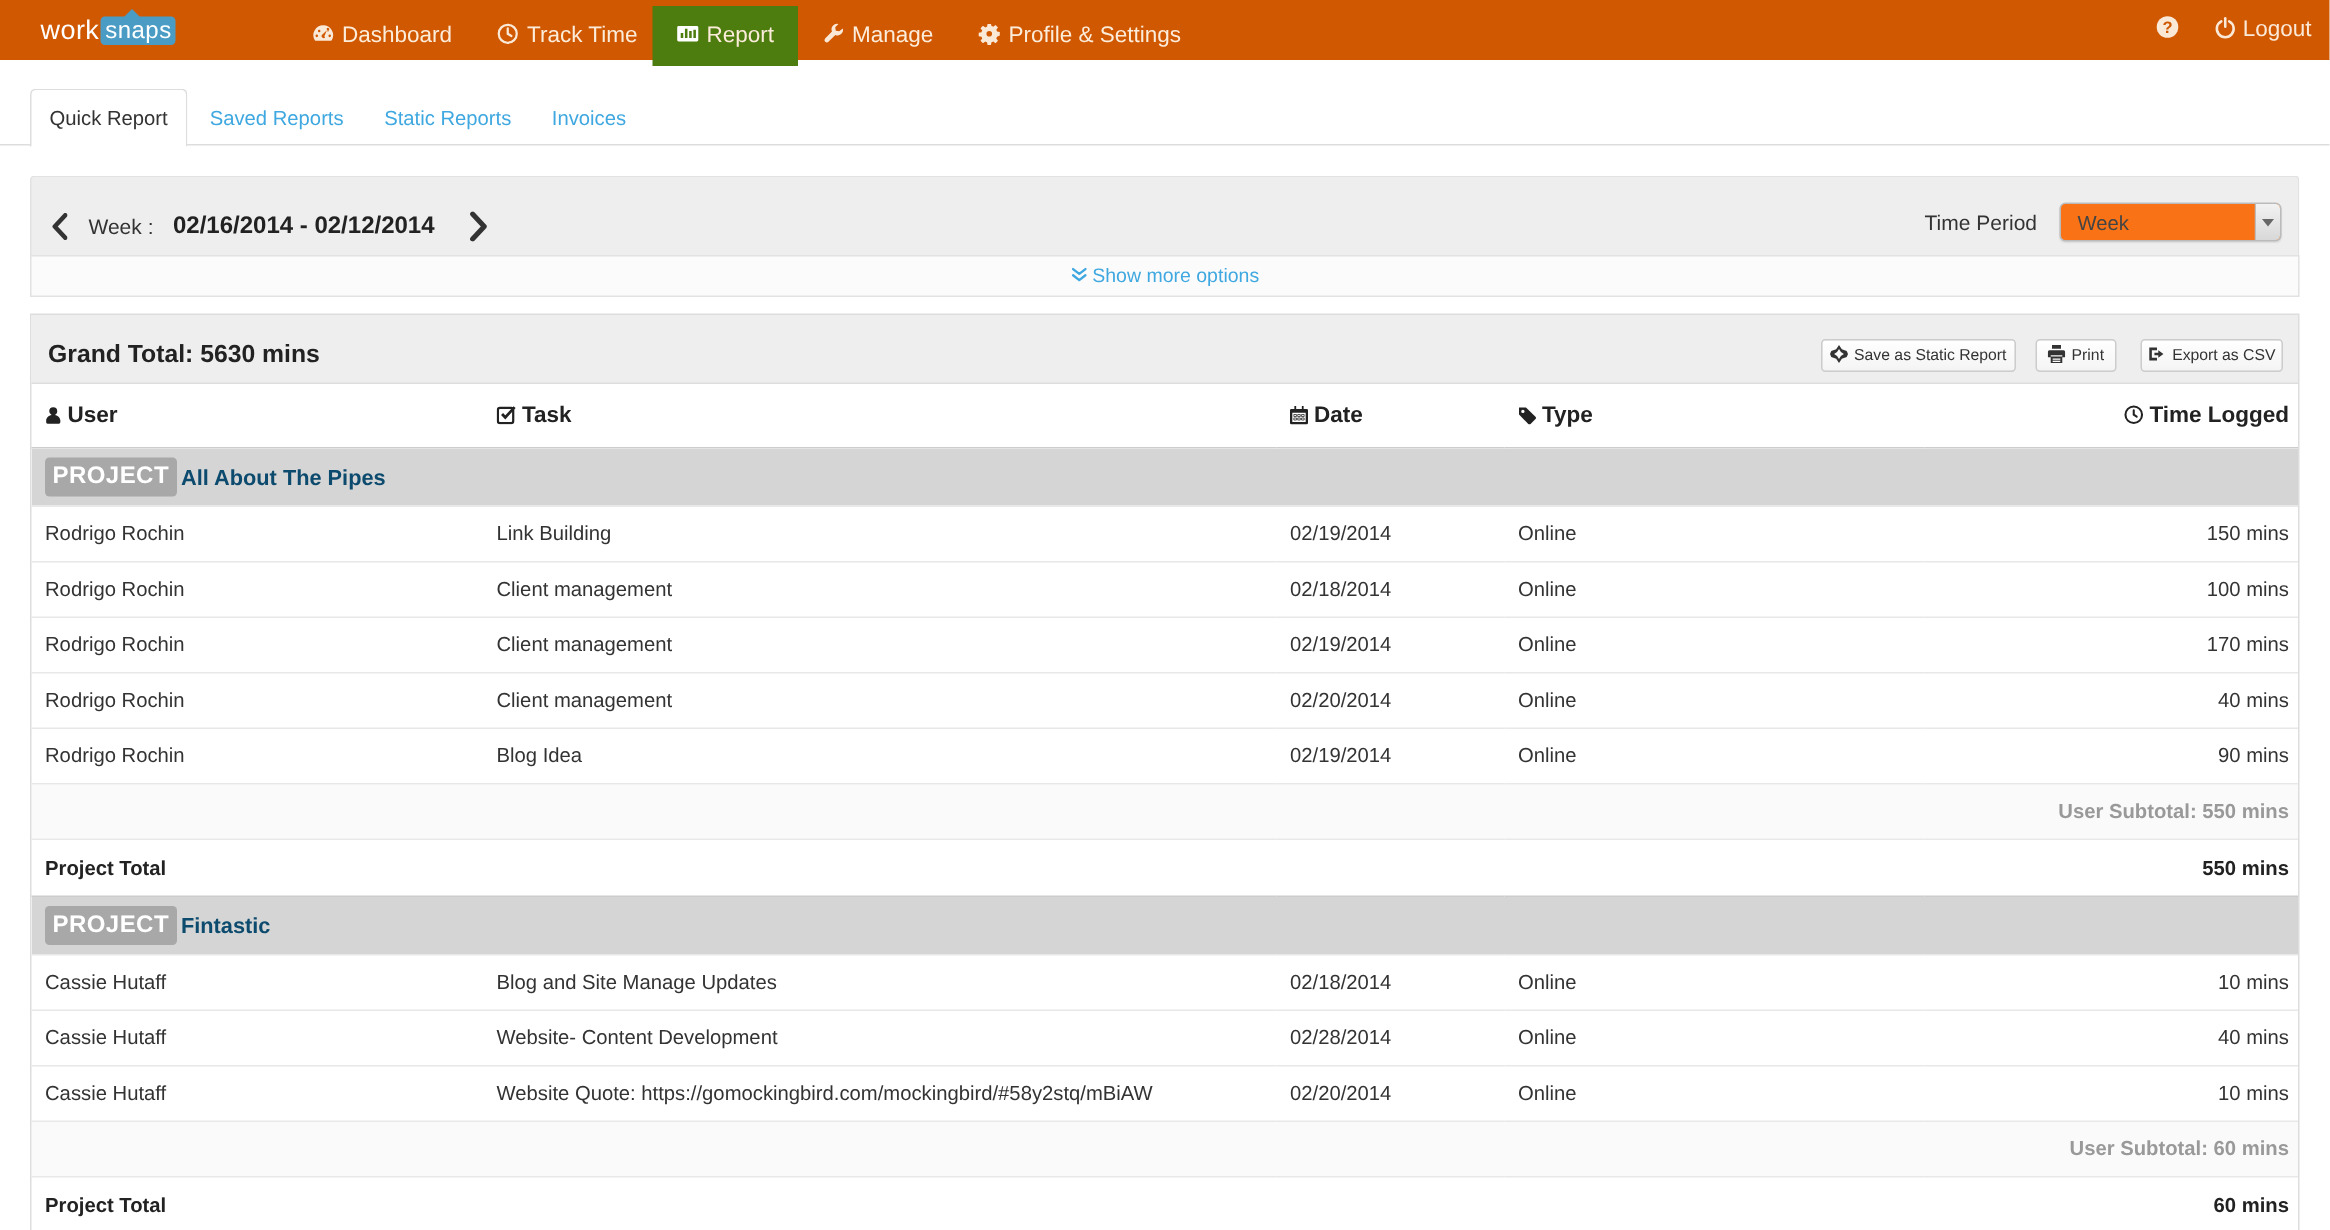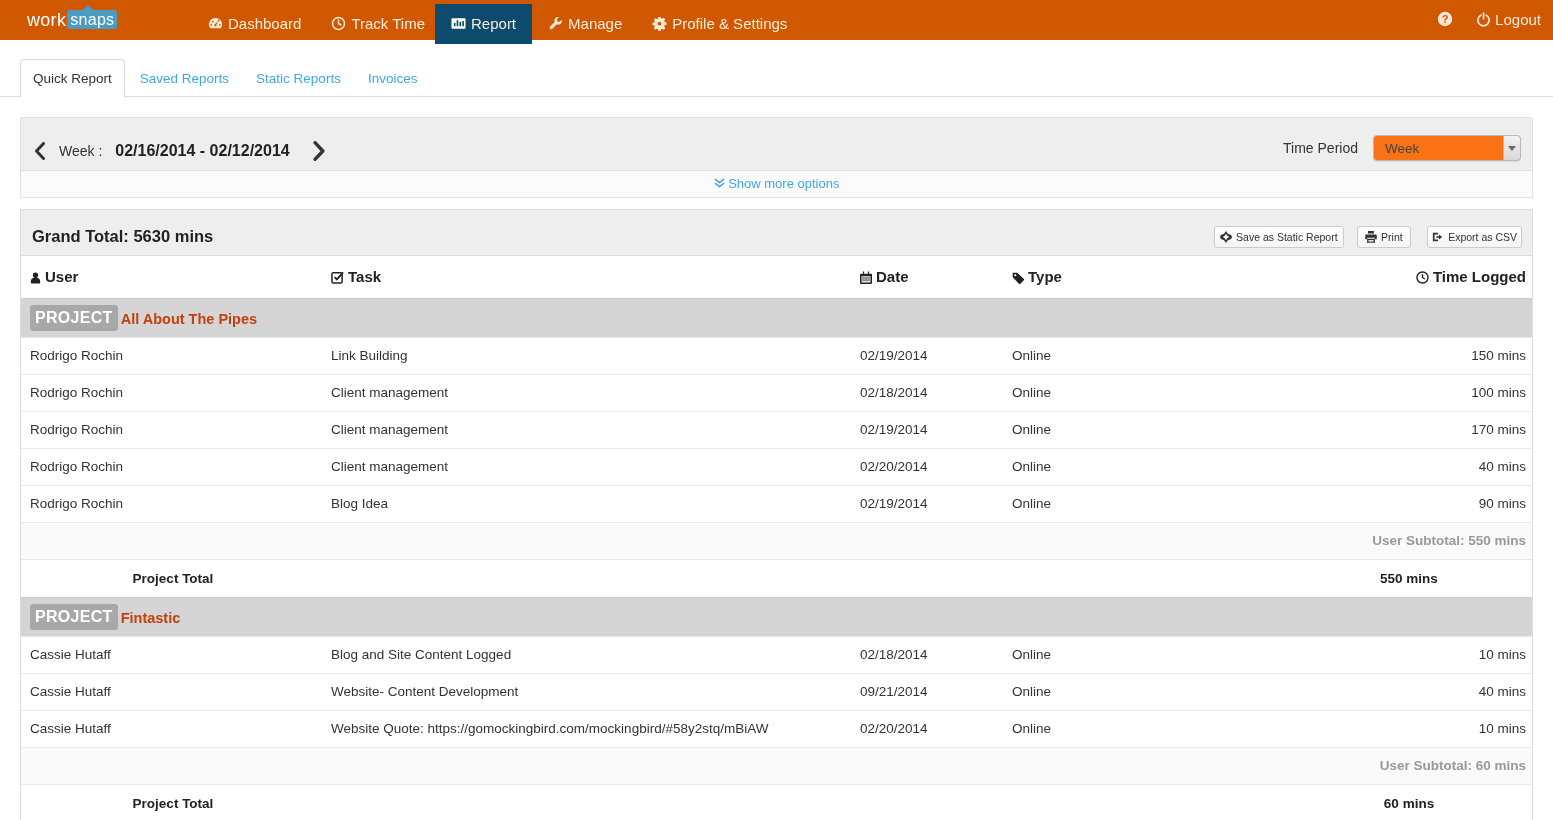--- a/index.html
+++ b/index.html
@@ -8,21 +8,21 @@
 a { text-decoration:none; }
 svg { display:inline-block; vertical-align:-2px; }
 
 
 .navbar { position:absolute; left:0; top:0; width:1553px; height:40px; background:#d05800; }
 .logo { position:absolute; left:14px; top:0; height:40px; line-height:40px; font-size:18px; color:#fff; letter-spacing:0.3px;margin-left:13px; }
 .logo .snaps { position:relative; display:inline-block; background:#4a9cc5; border-radius:3px; padding:0 3px; margin-left:1px; color:#fff; height:19px; line-height:19px; vertical-align:1px; font-size:16px; }
 .logo .snaps:before { content:""; position:absolute; top:-5px; left:15px; border-left:6px solid transparent; border-right:6px solid transparent; border-bottom:6px solid #4a9cc5; }
 .nav-menu { position:absolute; left:192px; top:4px; height:40px; display:flex; list-style:none; }
 .nav-menu li { height:40px; line-height:40px; padding:0 16px; font-size:15px; color:#fcecda; white-space:nowrap; }
-.nav-menu li.active { background:#0c4a6e; }
+.nav-menu li.active { background:#4d7c0f; }
 .nav-menu li svg { margin-right:5px; }
 .nav-right { position:absolute; right:12px; top:0; height:40px; line-height:40px; font-size:15px; color:#fbe9d8; }
 .nav-right .help { margin-right:15px; }
 .nav-right svg { margin-right:4px; }
 
 
 .tabs { position:absolute; left:0; top:59px; width:1553px; height:38px; border-bottom:1px solid #ddd; }
 .tabs a { display:inline-block; height:38px; line-height:37px; padding:0 12px; font-size:13.5px; color:#3fa8e0; margin-left:3px; }
 .tabs a.active { background:#fff; border:1px solid #ddd; border-bottom:1px solid #fff; border-radius:4px 4px 0 0; color:#333; margin-left:20px; height:39px; }
 
@@ -49,29 +49,29 @@
 
 
 table { border-collapse:collapse; width:1511px; table-layout:fixed; }
 col.c1{width:301px;} col.c2{width:529px;} col.c3{width:152px;} col.c4{width:280px;} col.c5{width:249px;}
 th, td { padding:0 6px 0 9px; font-size:13.5px; text-align:left; vertical-align:middle; overflow:hidden; white-space:nowrap; }
 tr.hdr { height:42px; }
 tr.hdr th { font-size:15px; font-weight:bold; color:#222; }
 th svg, td svg { margin-right:4px; }
 tr.proj { height:39px; background:#d5d5d5; border-top:1px solid #ccc; }
 .pbadge { display:inline-block; background:#a8a8a8; color:#fff; font-size:16px; font-weight:bold; letter-spacing:0.3px; padding:4px 5px; border-radius:3px; margin-right:3px; vertical-align:1px; }
-.pname { font-size:14.5px; font-weight:bold; color:#c2410c; }
+.pname { font-size:14.5px; font-weight:bold; color:#0c4a6e; }
 tr.data { height:37px; }
 tr.data td { border-top:1px solid #e8e8e8; }
 tr.data:first-of-type td { border-top:none; }
 td.r, th.r { text-align:right; }
 tr.subt { height:37px; background:#fafafa; }
 tr.subt td { border-top:1px solid #e8e8e8; font-size:13.5px; font-weight:bold; color:#999; }
 tr.ptot { height:38px; background:#fff; }
-tr.ptot td { border-top:1px solid #e8e8e8; font-size:13.5px; font-weight:bold; color:#222;text-align:center; }
+tr.ptot td { border-top:1px solid #e8e8e8; font-size:13.5px; font-weight:bold; color:#222; }
 </style>
 </head>
 <body>
 
 <div class="navbar">
   <div class="logo">work<span class="snaps">snaps</span></div>
   <ul class="nav-menu">
     <li><svg id="i-dash" width="15" height="15" viewBox="0 0 16 16" fill="#fbe9d8">
           <path d="M8 2a7 7 0 0 0-6 10.6c.2.3.5.4.8.4h10.4c.3 0 .6-.1.8-.4A7 7 0 0 0 8 2zm-4.6 8.4a.9.9 0 1 1 0-1.8.9.9 0 0 1 0 1.8zm1.7-3.5a.9.9 0 1 1 0-1.8.9.9 0 0 1 0 1.8zm4.2 3.7a1.4 1.4 0 0 1-2.1-1.9l3.4-3.2-1.9 4.5c.3.1.5.3.6.6zm1.6-5.2a.9.9 0 1 1 1.2-.3l-.8 1.9zm1.7 5a.9.9 0 1 1 0-1.8.9.9 0 0 1 0 1.8z"></path>
         </svg>Dashboard</li>
@@ -220,29 +220,29 @@
           <td></td>
           <td></td>
           <td></td>
           <td class="r">550 mins</td>
         </tr>
     <tr class="proj">
           <td colspan="5"><span class="pbadge">PROJECT</span><span class="pname">Fintastic</span></td>
         </tr>
     <tr class="data">
           <td>Cassie Hutaff</td>
-          <td>Blog and Site Content Logged</td>
+          <td>Blog and Site Manage Updates</td>
           <td>02/18/2014</td>
           <td>Online</td>
           <td class="r">10 mins</td>
         </tr>
     <tr class="data">
           <td>Cassie Hutaff</td>
           <td>Website- Content Development</td>
-          <td>09/21/2014</td>
+          <td>02/28/2014</td>
           <td>Online</td>
           <td class="r">40 mins</td>
         </tr>
     <tr class="data">
           <td>Cassie Hutaff</td>
           <td>Website Quote: https://gomockingbird.com/mockingbird/#58y2stq/mBiAW</td>
           <td>02/20/2014</td>
           <td>Online</td>
           <td class="r">10 mins</td>
         </tr>

